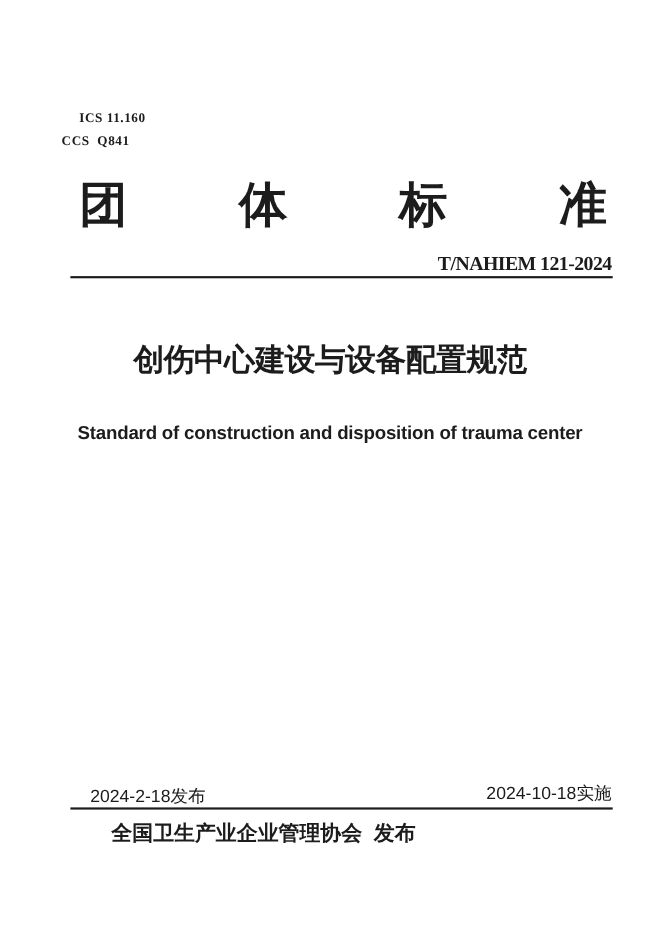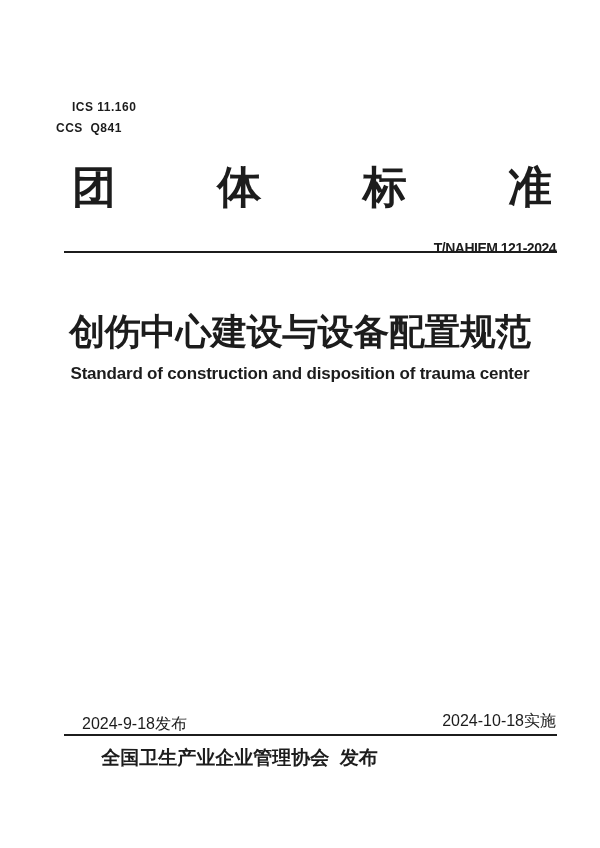--- a/index.html
+++ b/index.html
@@ -10,21 +10,21 @@
   .page {
     position: relative;
     width: 600px;
     height: 848px;
     background: #ffffff;
     overflow: hidden;
     color: #1c1c1c;
     font-family: "Liberation Sans", "DejaVu Sans", sans-serif;
   }
   .mono {
-    font-family: Liberation Sans, sans-serif;
+    font-family: Liberation Serif, serif;
   }
   .abs { position: absolute; }
 
   .ics-line {
     left: 72px;
     top: 100px;
     font-size: 12px;
     font-weight: bold;
     letter-spacing: 0.5px;
     white-space: pre;
@@ -44,48 +44,48 @@
     width: 480px;
     display: flex;
     justify-content: space-between;
     font-size: 44px;
     font-weight: bold;
     line-height: 1.1;
   }
 
   .standard-no {
     right: 44px;
-    top: 240px;
-    font-size: 14px;
+    top: 229px;
+    font-size: 18px;
     font-weight: bold;
     letter-spacing: -0.5px;
     white-space: pre;
   }
 
   .rule {
     left: 64px;
     width: 493px;
     height: 2px;
     background: #1c1c1c;
   }
   .rule-top { top: 251px; }
   .rule-bottom { top: 734px; }
 
   .title-cn {
     left: 0;
     top: 308px;
     width: 600px;
     text-align: center;
-    font-size: 36px;
+    font-size: 28px;
     font-weight: bold;
     letter-spacing: -0.5px;
   }
   .title-en {
     left: 0;
-    top: 364px;
+    top: 384px;
     width: 600px;
     text-align: center;
     font-size: 17px;
     font-weight: 600;
     letter-spacing: -0.2px;
   }
 
   .issue-date {
     left: 82px;
     top: 714px;
@@ -128,21 +128,21 @@
   </div>
 
   <div class="abs standard-no mono">T/NAHIEM 121-2024</div>
 
   <div class="abs rule rule-top"></div>
 
   <div class="abs title-cn">创伤中心建设与设备配置规范</div>
 
   <div class="abs title-en">Standard of construction and disposition of trauma center</div>
 
-  <div class="abs issue-date">2024-9-18发布</div>
+  <div class="abs issue-date">2024-2-18发布</div>
 
   <div class="abs impl-date">2024-10-18实施</div>
 
   <div class="abs rule rule-bottom"></div>
 
   <div class="abs publisher">全国卫生产业企业管理协会  发布</div>
 
 </div>
 
 </body></html>

